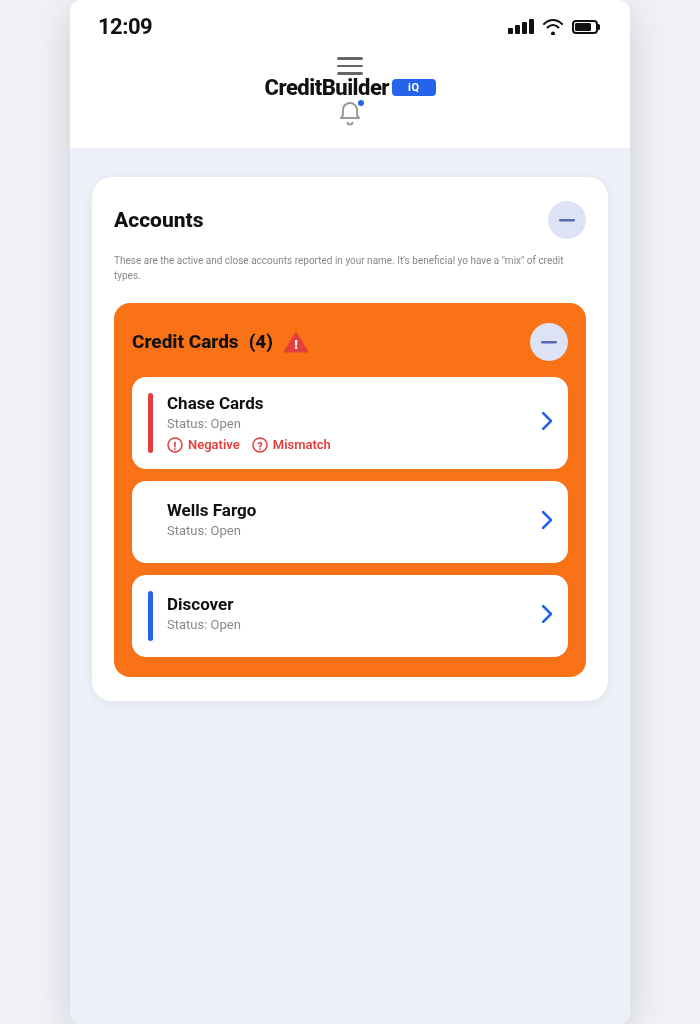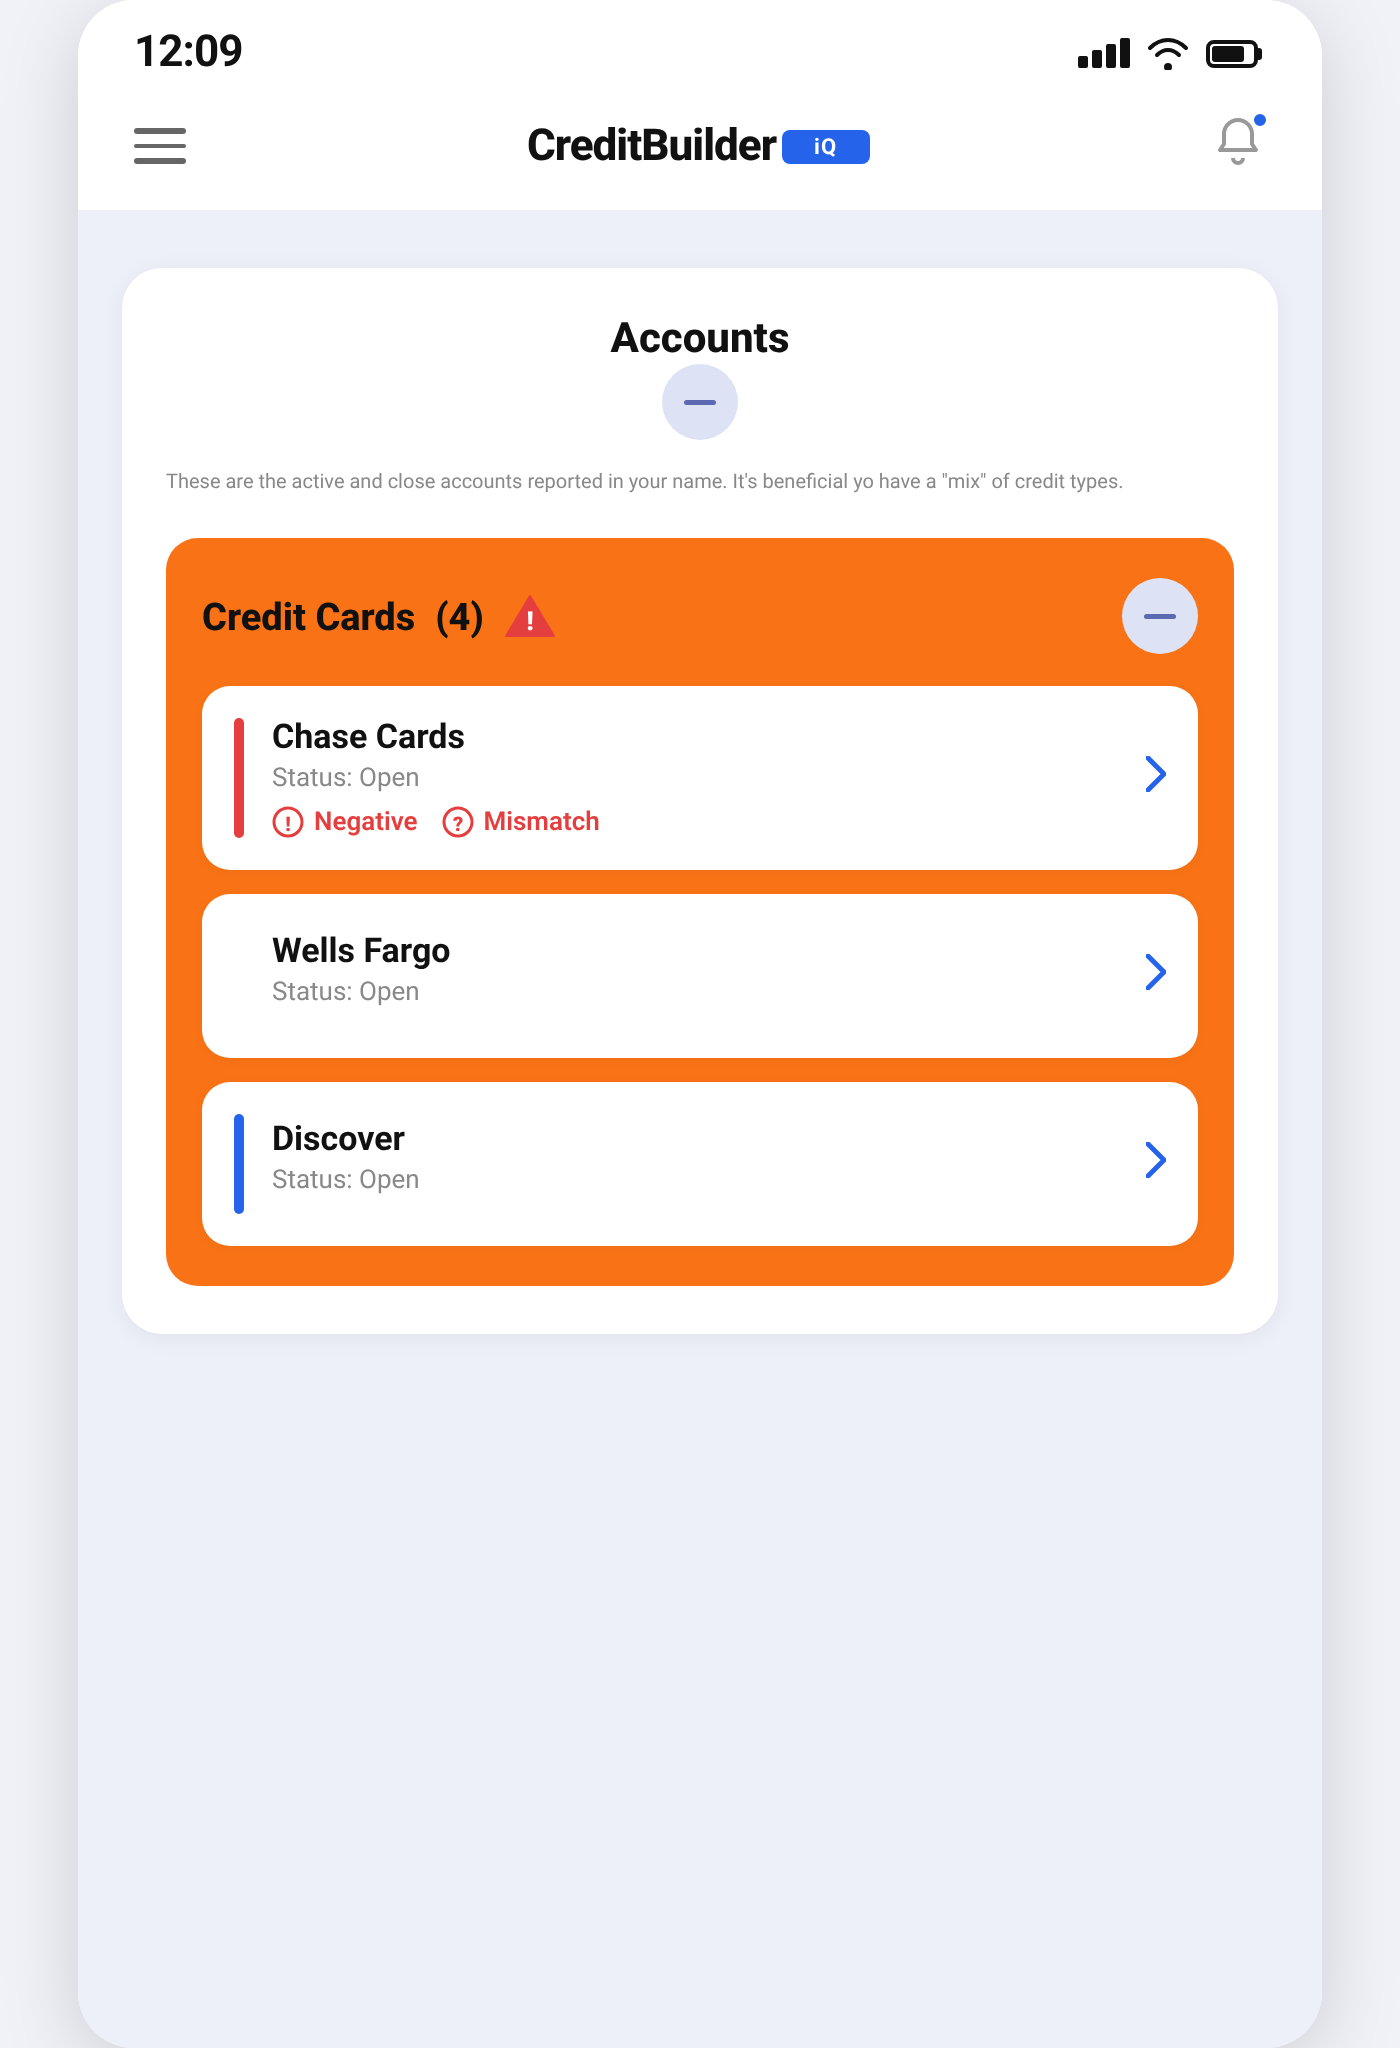--- a/index.html
+++ b/index.html
@@ -9,24 +9,24 @@
       width: 700px;
       min-height: 1024px;
       background: #f0f2f8;
       font-family: -apple-system, BlinkMacSystemFont, 'Segoe UI', Roboto, sans-serif;
       display: flex;
       justify-content: center;
       align-items: flex-start;
     }
 
     .phone-shell {
-      width: 622px;
+      width: 560px;
       min-height: 1024px;
       background: #ffffff;
-      border-radius: 28px;
+      border-radius: 12px;
       overflow: hidden;
       display: flex;
       flex-direction: column;
       box-shadow: 0 8px 40px rgba(0,0,0,0.15);
     }
 
     
     .status-bar {
       background: #ffffff;
       padding: 14px 28px 8px;
@@ -60,23 +60,24 @@
     .signal-bars span:nth-child(3) { height: 12px; }
     .signal-bars span:nth-child(4) { height: 15px; }
 
     .wifi-icon svg, .battery-icon svg { display: block; }
 
     
     .header-nav {
       background: #ffffff;
       padding: 10px 28px 16px;
       display: flex;
-      justify-content: space-between;
+      justify-content: flex-start;
       align-items: center;
       border-bottom: 1px solid #eef0f5;
+      flex-direction: column;
     }
     .hamburger-icon {
       display: flex;
       flex-direction: column;
       gap: 5px;
       cursor: pointer;
     }
     .hamburger-icon span {
       display: block;
       width: 26px;
@@ -139,21 +140,20 @@
       border-radius: 20px;
       padding: 24px 22px;
       box-shadow: 0 2px 12px rgba(0,0,0,0.06);
     }
 
     .card-header {
       display: flex;
       justify-content: space-between;
       align-items: center;
       margin-bottom: 14px;
-      flex-direction: column;
     }
     .card-title {
       font-size: 21px;
       font-weight: 800;
       color: #111;
     }
     .collapse-btn {
       width: 38px;
       height: 38px;
       background: #dde3f5;

